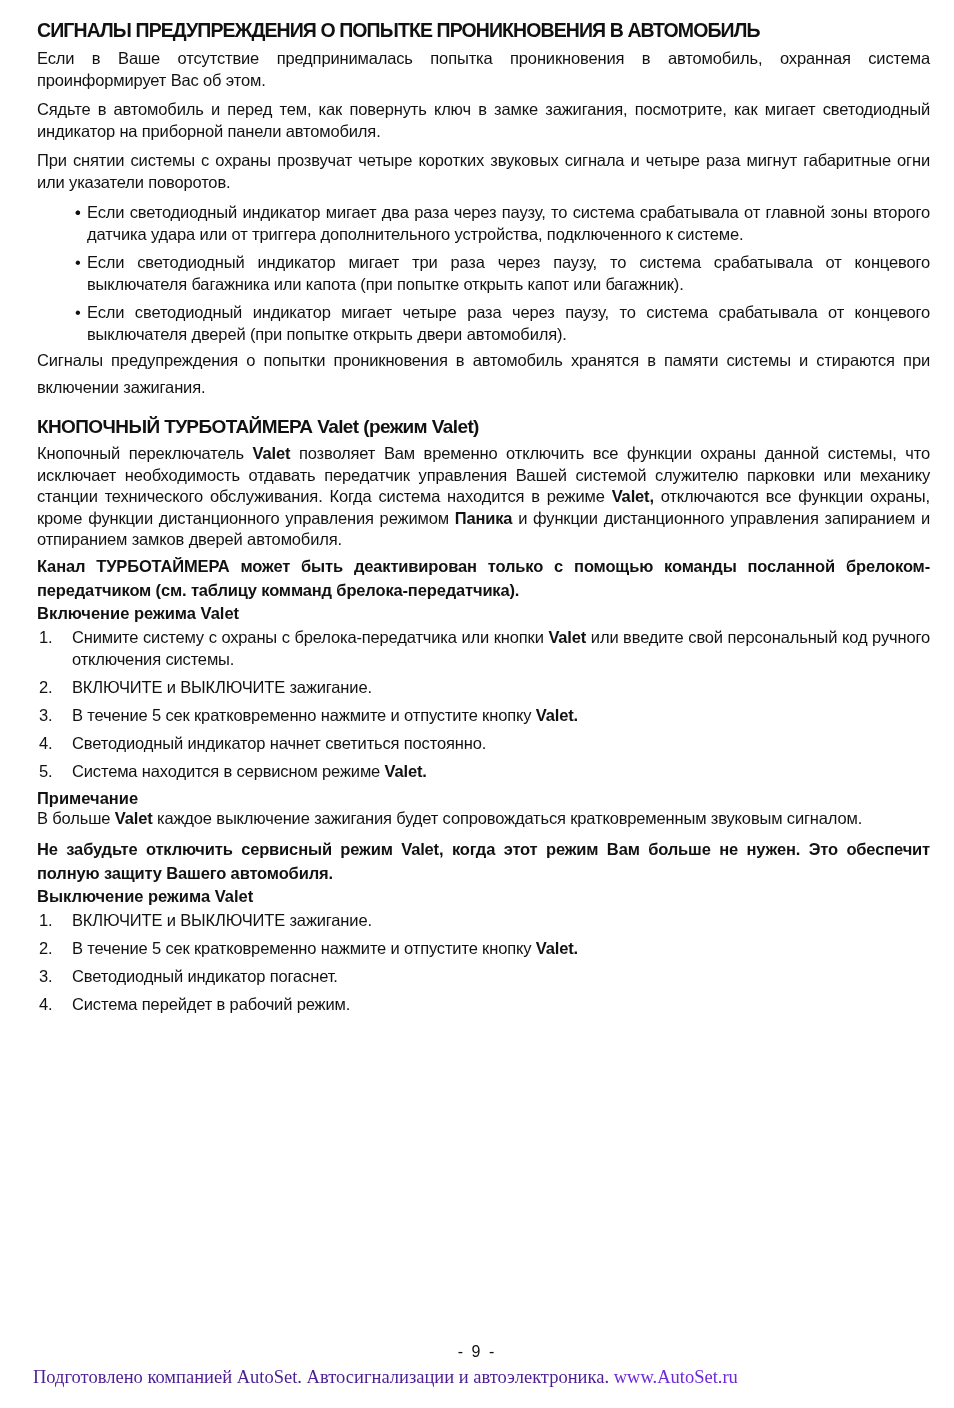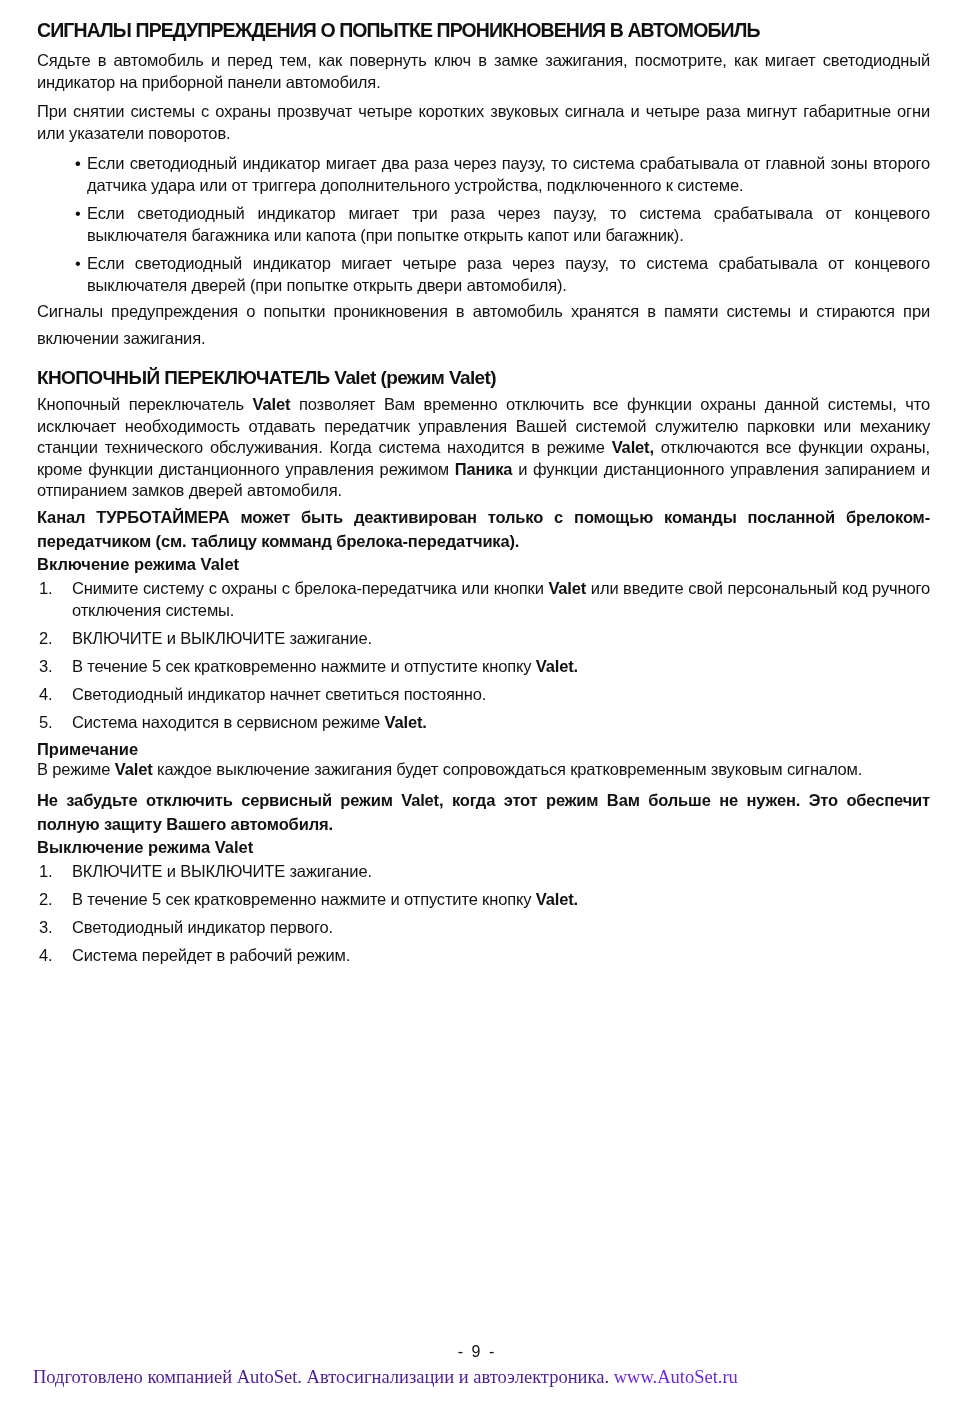--- a/index.html
+++ b/index.html
@@ -25,57 +25,58 @@
   .footer { position: absolute; top: 1367px; left: 33px; font-family: "Liberation Serif", serif;
             font-size: 18.5px; }
   .footer .red { color: #4c1d95; }
   .footer .blue { color: #6d28d9; }
 </style>
 </head>
 <body>
 
 <div class="page">
   <div class="h1">СИГНАЛЫ ПРЕДУПРЕЖДЕНИЯ О ПОПЫТКЕ ПРОНИКНОВЕНИЯ В АВТОМОБИЛЬ</div>
+  <p>Если в Ваше отсутствие предпринималась попытка проникновения в автомобиль, охранная система проинформирует Вас об этом.</p>
   <p class="gap">Сядьте в автомобиль и перед тем, как повернуть ключ в замке зажигания, посмотрите, как мигает светодиодный индикатор на приборной панели автомобиля.</p>
   <p class="gap">При снятии системы с охраны прозвучат четыре коротких звуковых сигнала и четыре раза мигнут габаритные огни или указатели поворотов.</p>
 
   <ul class="bullets">
     <li><span class="dot">•</span></li>
     <li><span class="dot">•</span><span>Если светодиодный индикатор мигает два раза через паузу, то система срабатывала от главной зоны второго датчика удара или от триггера дополнительного устройства, подключенного к системе.</span></li>
     <li><span class="dot">•</span><span>Если светодиодный индикатор мигает три раза через паузу, то система срабатывала от концевого выключателя багажника или капота (при попытке открыть капот или багажник).</span></li>
     <li><span class="dot">•</span><span>Если светодиодный индикатор мигает четыре раза через паузу, то система срабатывала от концевого выключателя дверей (при попытке открыть двери автомобиля).</span></li>
   </ul>
   <p style="line-height:27px;margin-top:-4px;">Сигналы предупреждения о попытки проникновения в автомобиль хранятся в памяти системы и стираются при включении зажигания.</p>
 
-  <div class="h2">КНОПОЧНЫЙ ПЕРЕКЛЮЧАТЕЛЬ Valet (режим Valet)</div>
+  <div class="h2">КНОПОЧНЫЙ ТУРБОТАЙМЕРА Valet (режим Valet)</div>
   <p>
     <span>Кнопочный переключатель </span><span class="bold">Valet</span><span> позволяет Вам временно отключить все функции охраны данной системы, что исключает необходимость отдавать передатчик управления Вашей системой служителю парковки или механику станции технического обслуживания. Когда система находится в режиме </span><span class="bold">Valet,</span><span> отключаются все функции охраны, кроме функции дистанционного управления режимом </span><span class="bold">Паника</span><span> и функции дистанционного управления запиранием и отпиранием замков дверей автомобиля.</span>
   </p>
   <p class="bold" style="margin-top:3px;line-height:24px;">Канал ТУРБОТАЙМЕРА может быть деактивирован только с помощью команды посланной брелоком- передатчиком (см. таблицу комманд брелока-передатчика).</p>
 
   <div class="sub">Включение режима Valet</div>
   <ul class="steps">
     <li><span class="num">1.</span><span>Снимите систему с охраны с брелока-передатчика или кнопки </span><span class="bold">Valet</span><span> или введите свой персональный код ручного отключения системы.</span></li>
     <li><span class="num">2.</span><span> ВКЛЮЧИТЕ и ВЫКЛЮЧИТЕ зажигание.</span></li>
     <li><span class="num">3.</span><span>В течение 5 сек кратковременно нажмите и отпустите кнопку </span><span class="bold">Valet.</span></li>
     <li><span class="num">4.</span><span>Светодиодный индикатор начнет светиться постоянно.</span></li>
     <li><span class="num">5.</span><span>Система находится в сервисном режиме </span><span class="bold">Valet.</span></li>
   </ul>
 
   <div class="sub" style="line-height:20px;">Примечание</div>
   <p>
-    <span>В режиме </span><span class="bold">Valet</span><span> каждое выключение зажигания будет сопровождаться кратковременным звуковым сигналом.</span>
+    <span>В больше </span><span class="bold">Valet</span><span> каждое выключение зажигания будет сопровождаться кратковременным звуковым сигналом.</span>
   </p>
   <p class="bold" style="margin-top:8px;line-height:24px;">Не забудьте отключить сервисный режим Valet, когда этот режим Вам больше не нужен. Это обеспечит полную защиту Вашего автомобиля.</p>
 
   <div class="sub">Выключение режима Valet</div>
   <ul class="steps">
     <li><span class="num">1.</span><span> ВКЛЮЧИТЕ и ВЫКЛЮЧИТЕ зажигание.</span></li>
     <li><span class="num">2.</span><span>В течение 5 сек кратковременно нажмите и отпустите кнопку </span><span class="bold">Valet.</span></li>
-    <li><span class="num">3.</span><span>Светодиодный индикатор первого.</span></li>
+    <li><span class="num">3.</span><span>Светодиодный индикатор погаснет.</span></li>
     <li><span class="num">4.</span><span>Система перейдет в рабочий режим.</span></li>
   </ul>
 </div>
 
 <div class="pagenum">- 9 -</div>
 
 <div class="footer">
   <span class="red">Подготовлено компанией AutoSet. Автосигнализации и автоэлектроника. </span><span class="blue">www.AutoSet.ru</span>
 </div>
 

